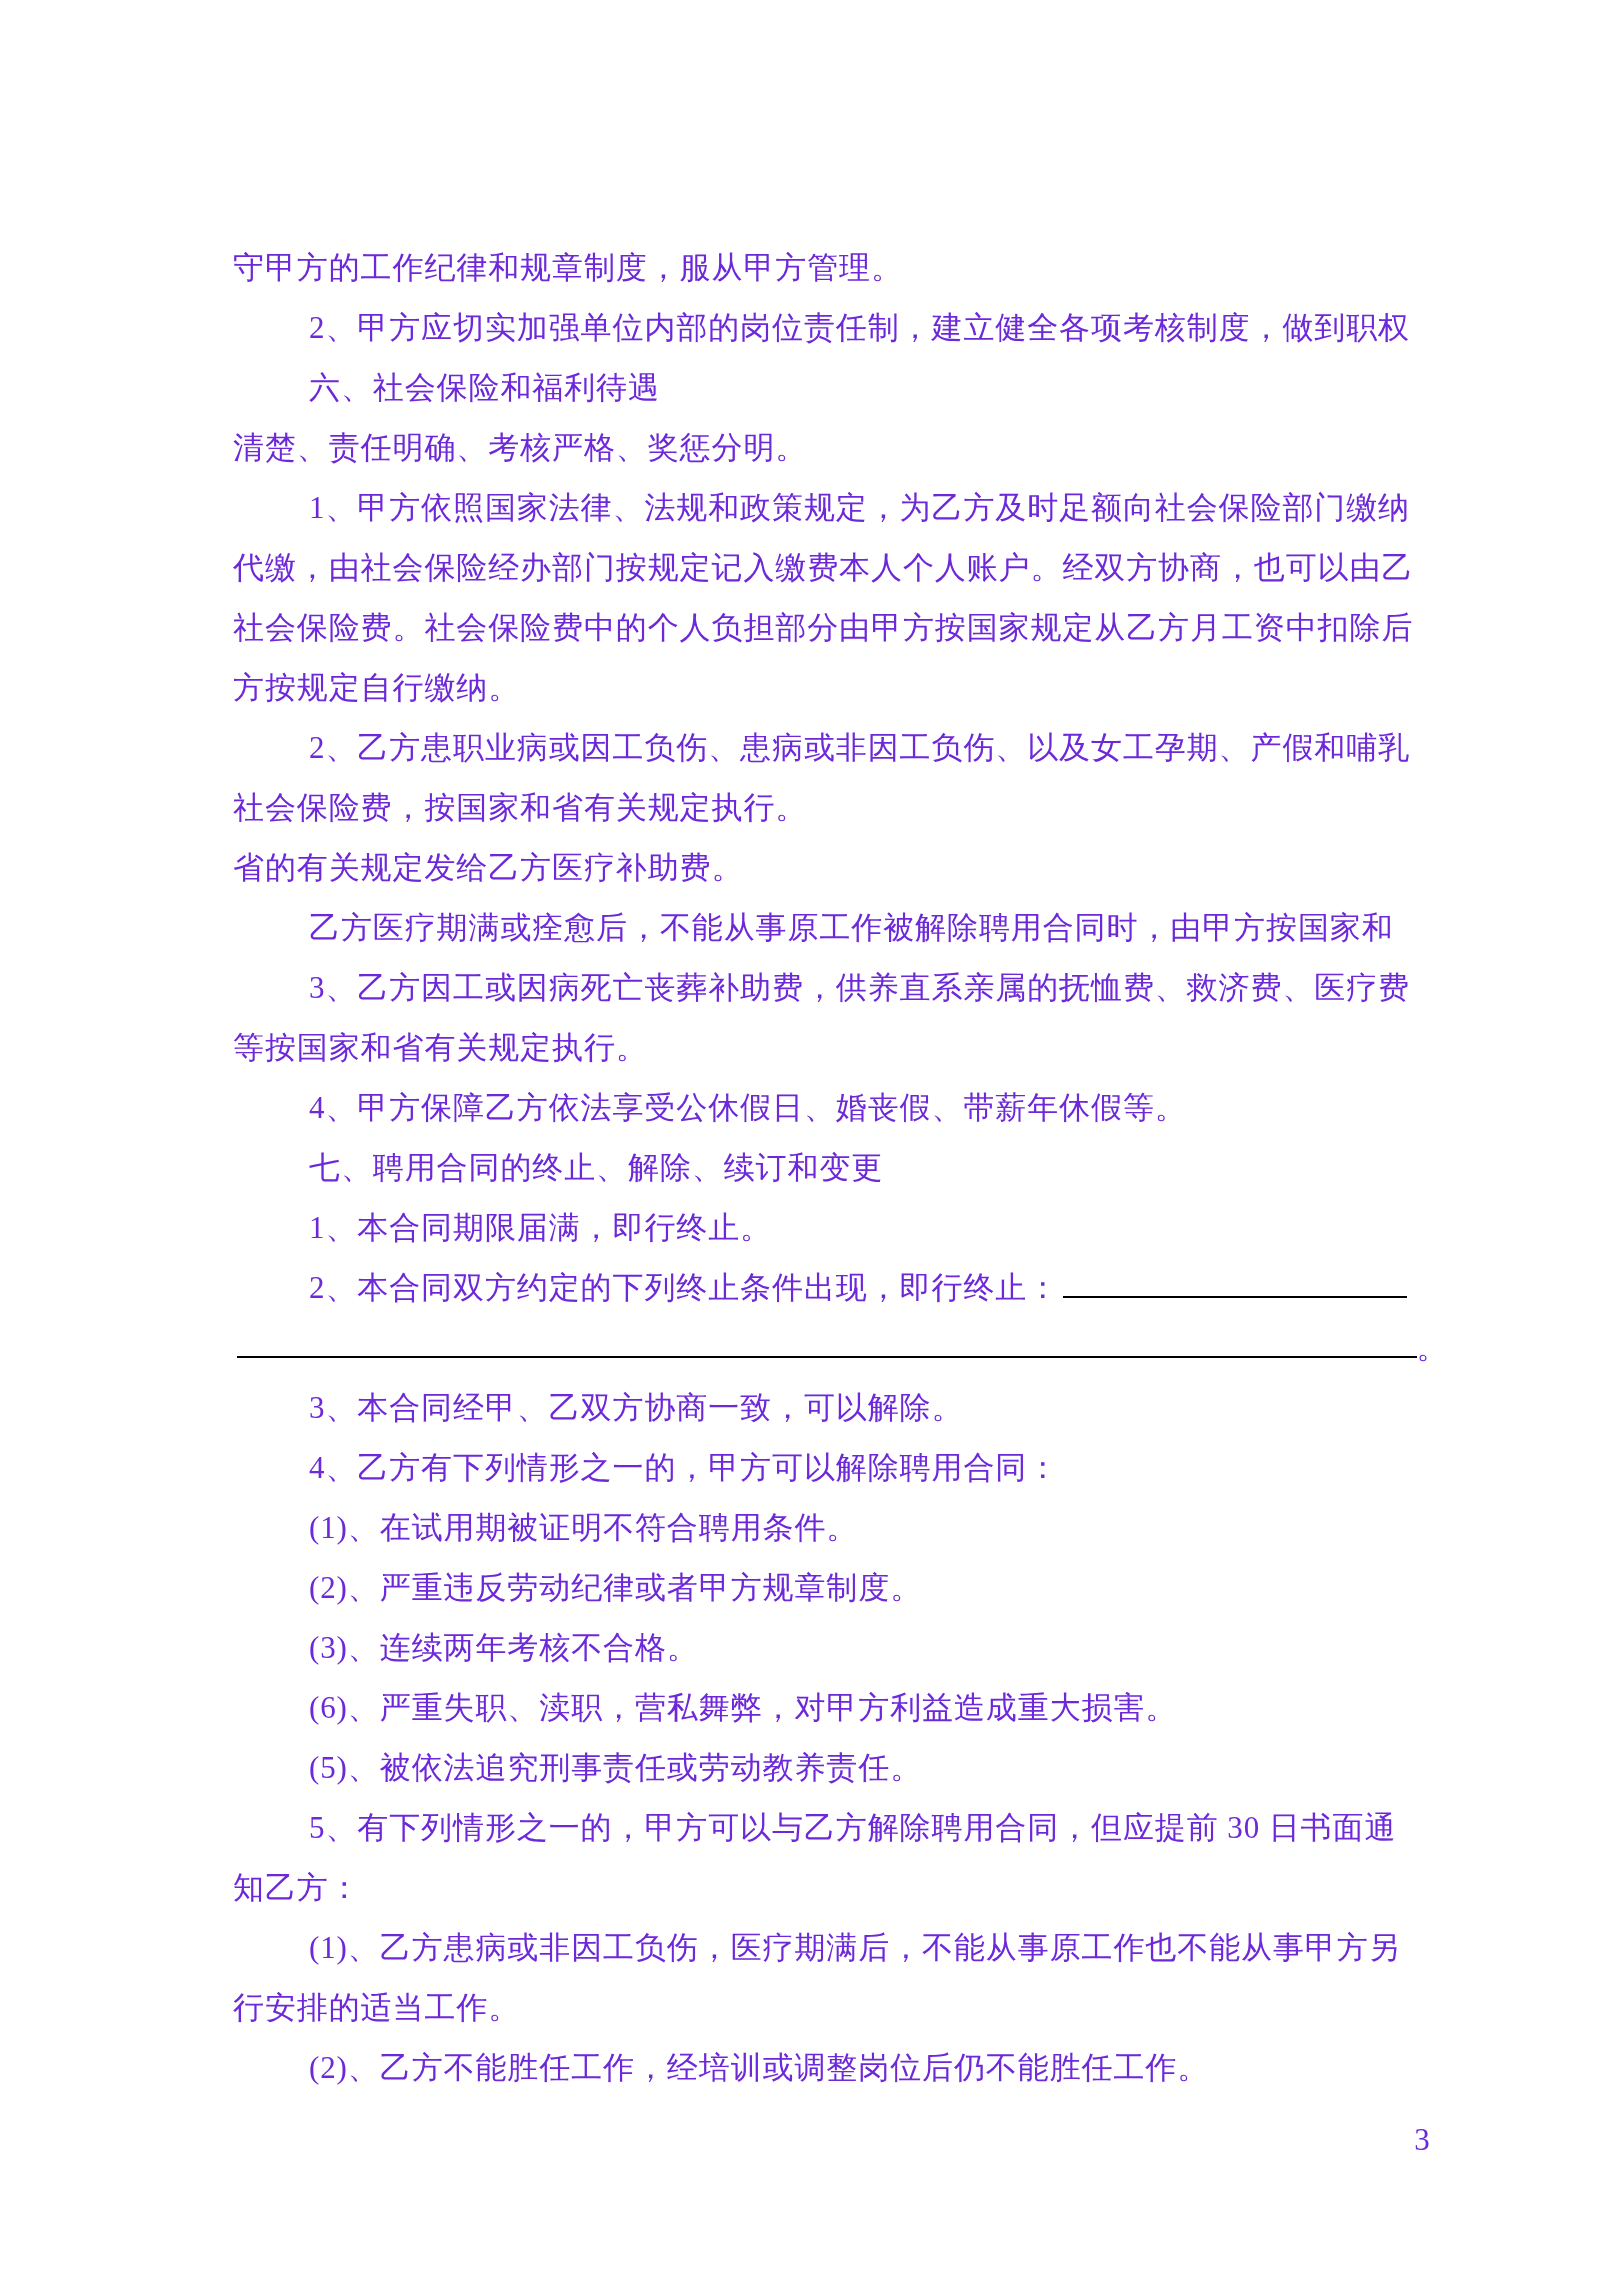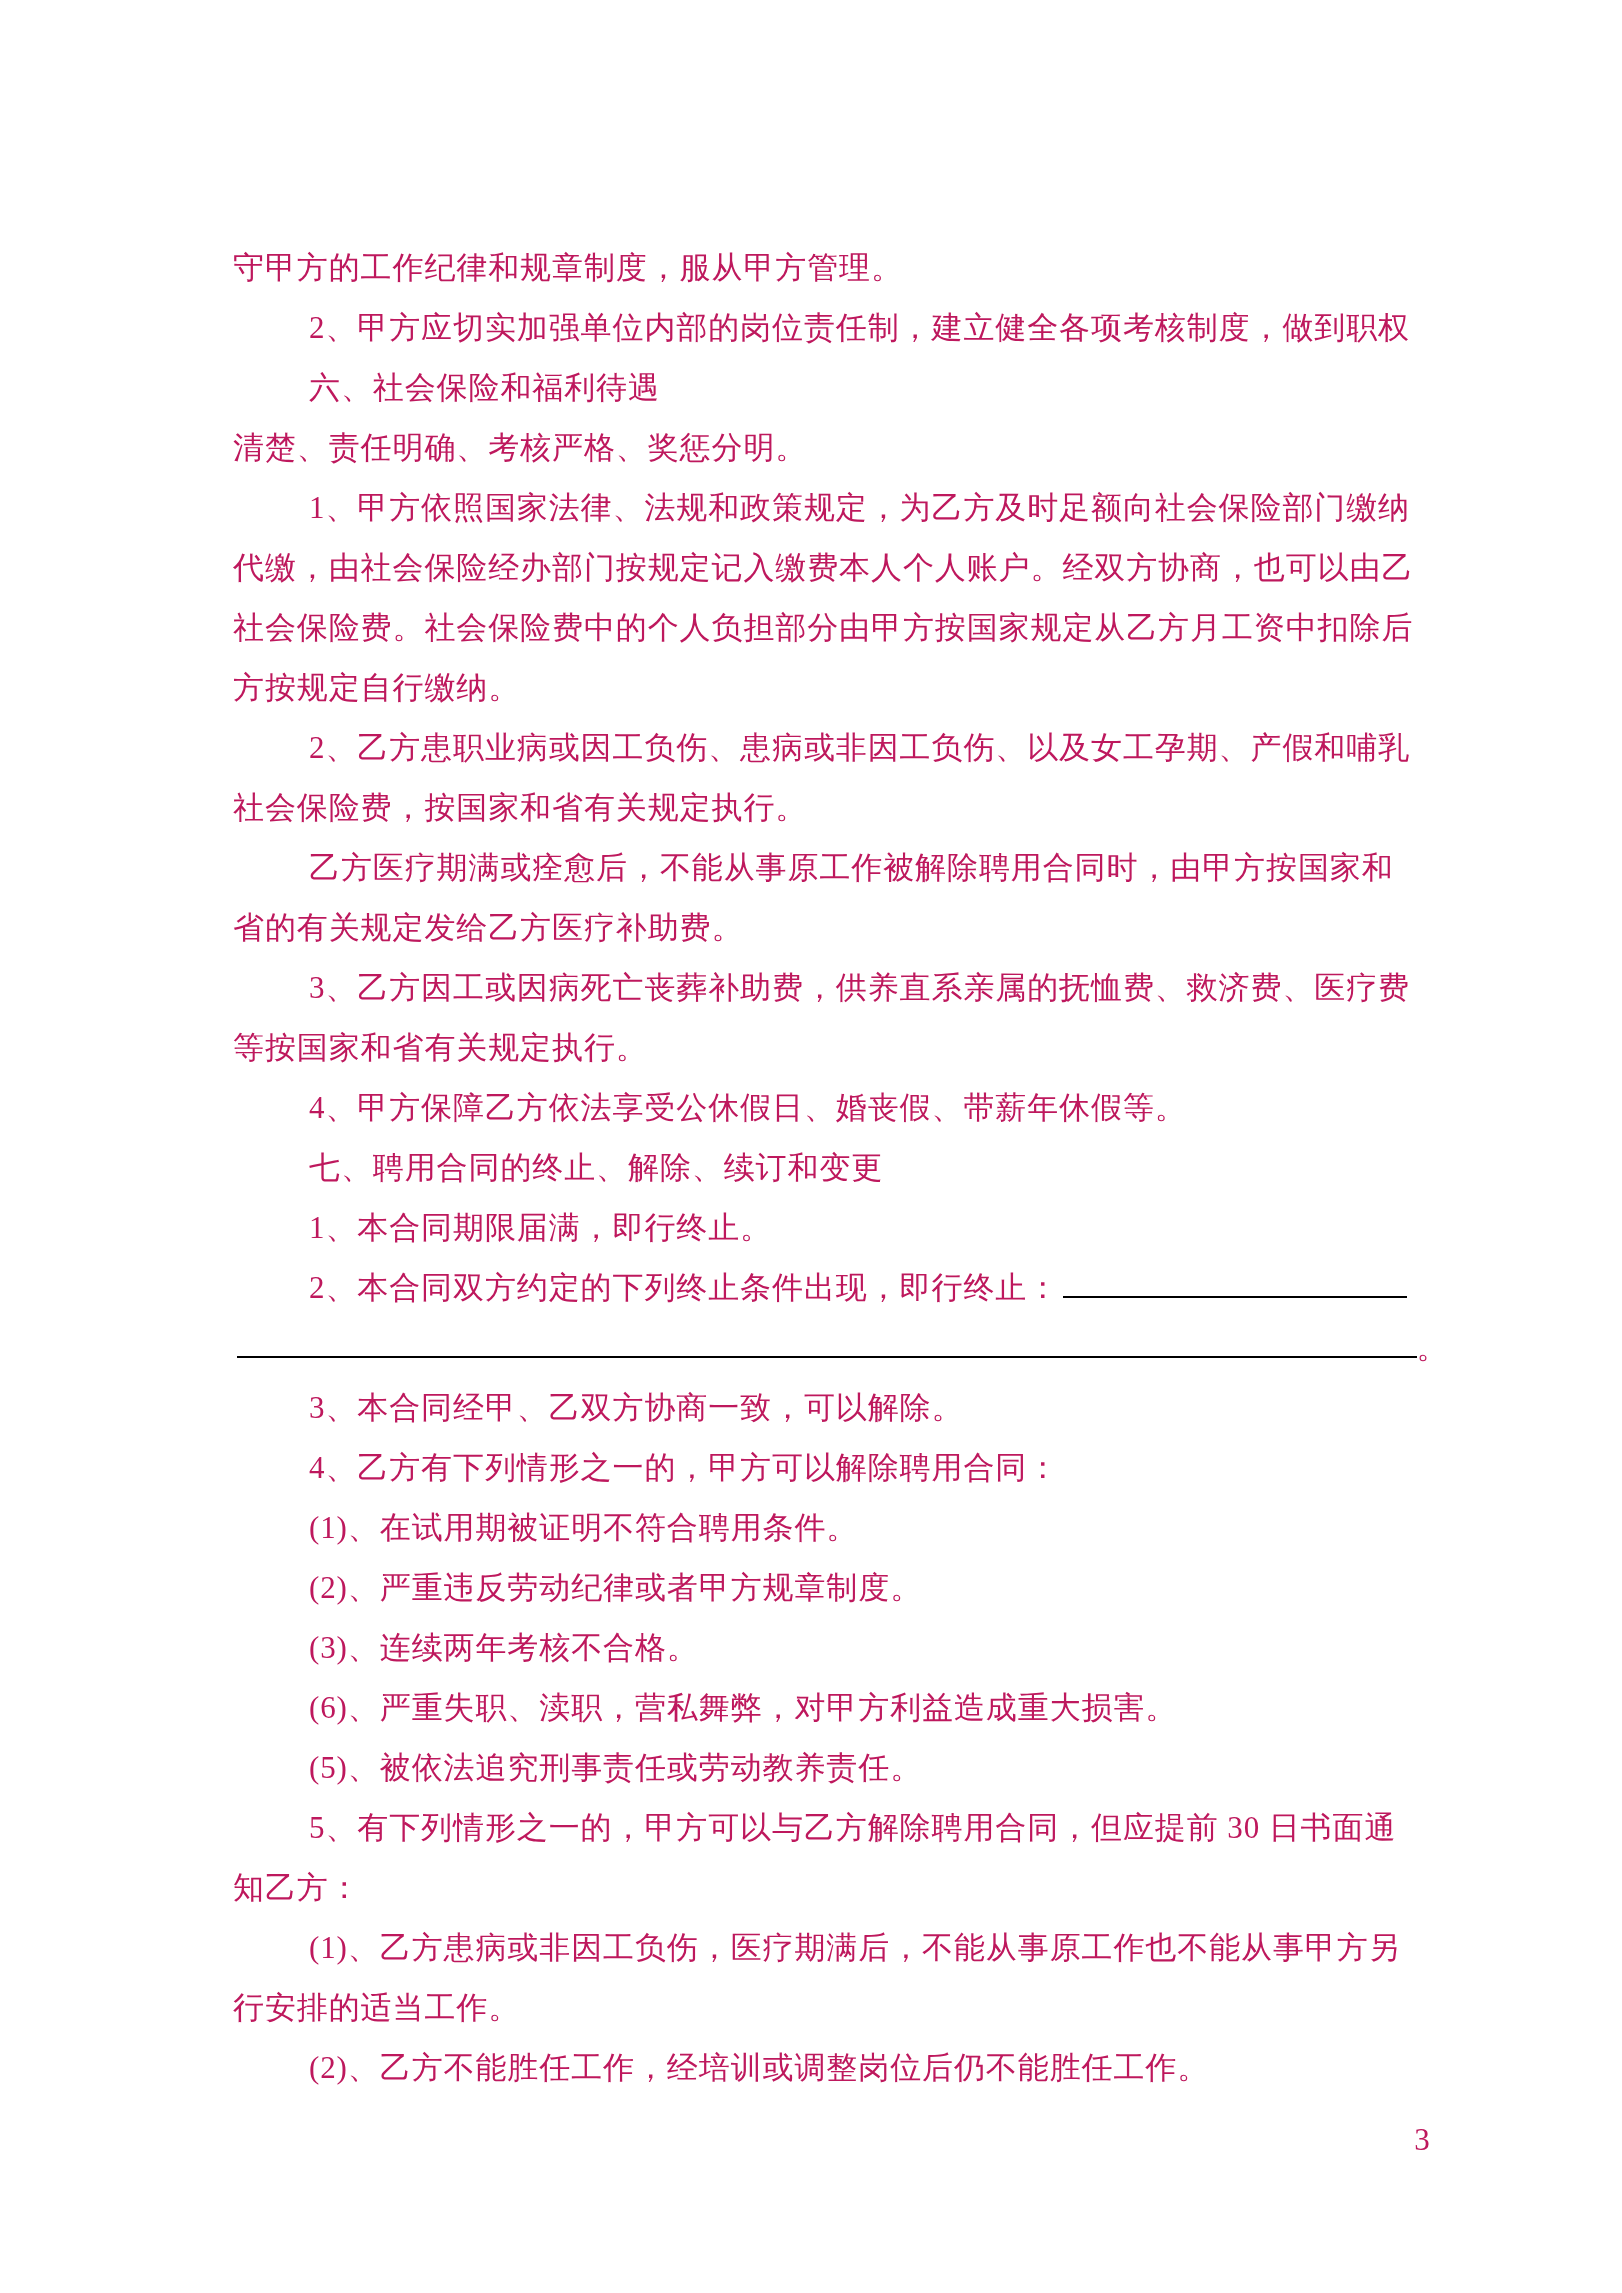--- a/index.html
+++ b/index.html
@@ -8,21 +8,21 @@
     background: #e8e8e8;
   }
   .page {
     position: relative;
     width: 1623px;
     height: 2294px;
     background: #ffffff;
     margin: 0 auto;
     overflow: hidden;
     font-family: "Liberation Serif", "DejaVu Serif", serif;
-    color: #be185d;
+    color: #6d28d9;
   }
   .doc-body {
     position: absolute;
     left: 233px;
     top: 238px;
     width: 1209px;
   }
   .line {
     height: 60px;
     line-height: 60px;
@@ -59,22 +59,22 @@
       <div class="line"><span>守甲方的工作纪律和规章制度，服从甲方管理。</span></div>
       <div class="line indent"><span>2、甲方应切实加强单位内部的岗位责任制，建立健全各项考核制度，做到职权</span></div>
       <div class="line indent"><span>六、社会保险和福利待遇</span></div>
       <div class="line"><span>清楚、责任明确、考核严格、奖惩分明。</span></div>
       <div class="line indent"><span>1、甲方依照国家法律、法规和政策规定，为乙方及时足额向社会保险部门缴纳</span></div>
       <div class="line"><span>代缴，由社会保险经办部门按规定记入缴费本人个人账户。经双方协商，也可以由乙</span></div>
       <div class="line"><span>社会保险费。社会保险费中的个人负担部分由甲方按国家规定从乙方月工资中扣除后</span></div>
       <div class="line"><span>方按规定自行缴纳。</span></div>
       <div class="line indent"><span>2、乙方患职业病或因工负伤、患病或非因工负伤、以及女工孕期、产假和哺乳</span></div>
       <div class="line"><span>社会保险费，按国家和省有关规定执行。</span></div>
+      <div class="line"><span>省的有关规定发给乙方医疗补助费。</span></div>
       <div class="line indent"><span>乙方医疗期满或痊愈后，不能从事原工作被解除聘用合同时，由甲方按国家和</span></div>
-      <div class="line"><span>省的有关规定发给乙方医疗补助费。</span></div>
       <div class="line indent"><span>3、乙方因工或因病死亡丧葬补助费，供养直系亲属的抚恤费、救济费、医疗费</span></div>
       <div class="line"><span>等按国家和省有关规定执行。</span></div>
       <div class="line indent"><span>4、甲方保障乙方依法享受公休假日、婚丧假、带薪年休假等。</span></div>
       <div class="line indent"><span>七、聘用合同的终止、解除、续订和变更</span></div>
       <div class="line indent"><span>1、本合同期限届满，即行终止。</span></div>
       <div class="line indent"><span>2、本合同双方约定的下列终止条件出现，即行终止：</span><span class="blank" style="width: 344px; border-bottom-color: rgb(0, 0, 0);"></span></div>
       <div class="line"><span class="blank" style="width: 1180px; border-bottom-color: rgb(0, 0, 0);"></span><span>。</span></div>
       <div class="line indent"><span>3、本合同经甲、乙双方协商一致，可以解除。</span></div>
       <div class="line indent"><span>4、乙方有下列情形之一的，甲方可以解除聘用合同：</span></div>
       <div class="line indent"><span>(1)、在试用期被证明不符合聘用条件。</span></div>

